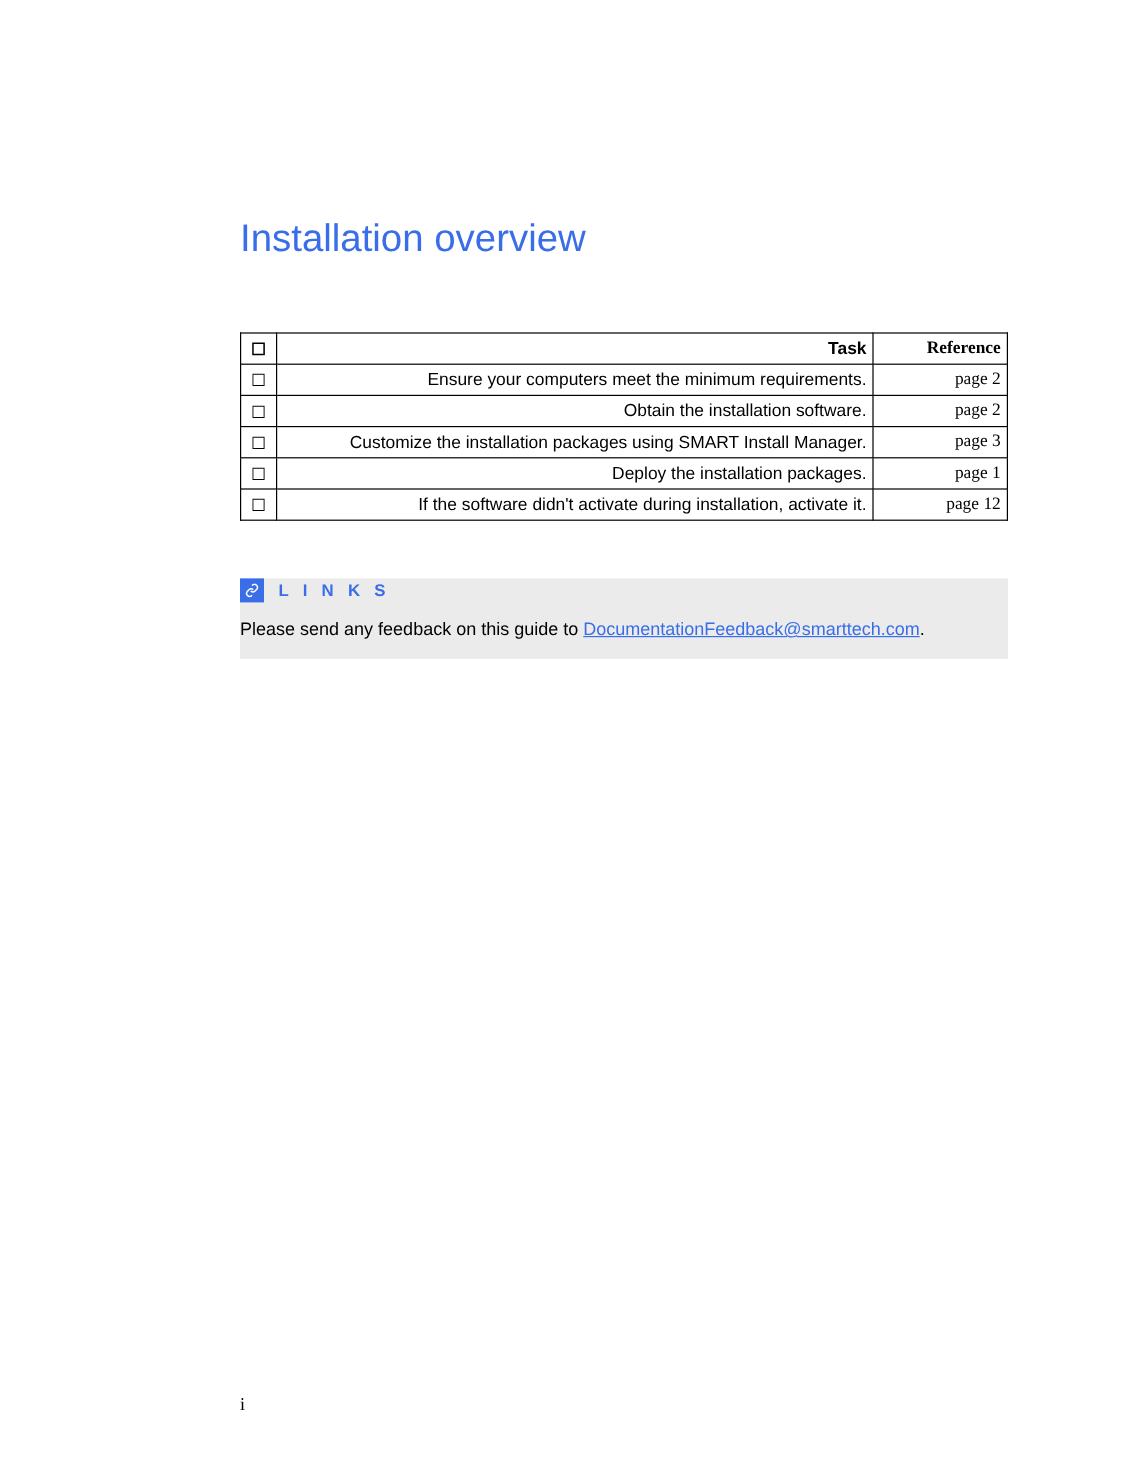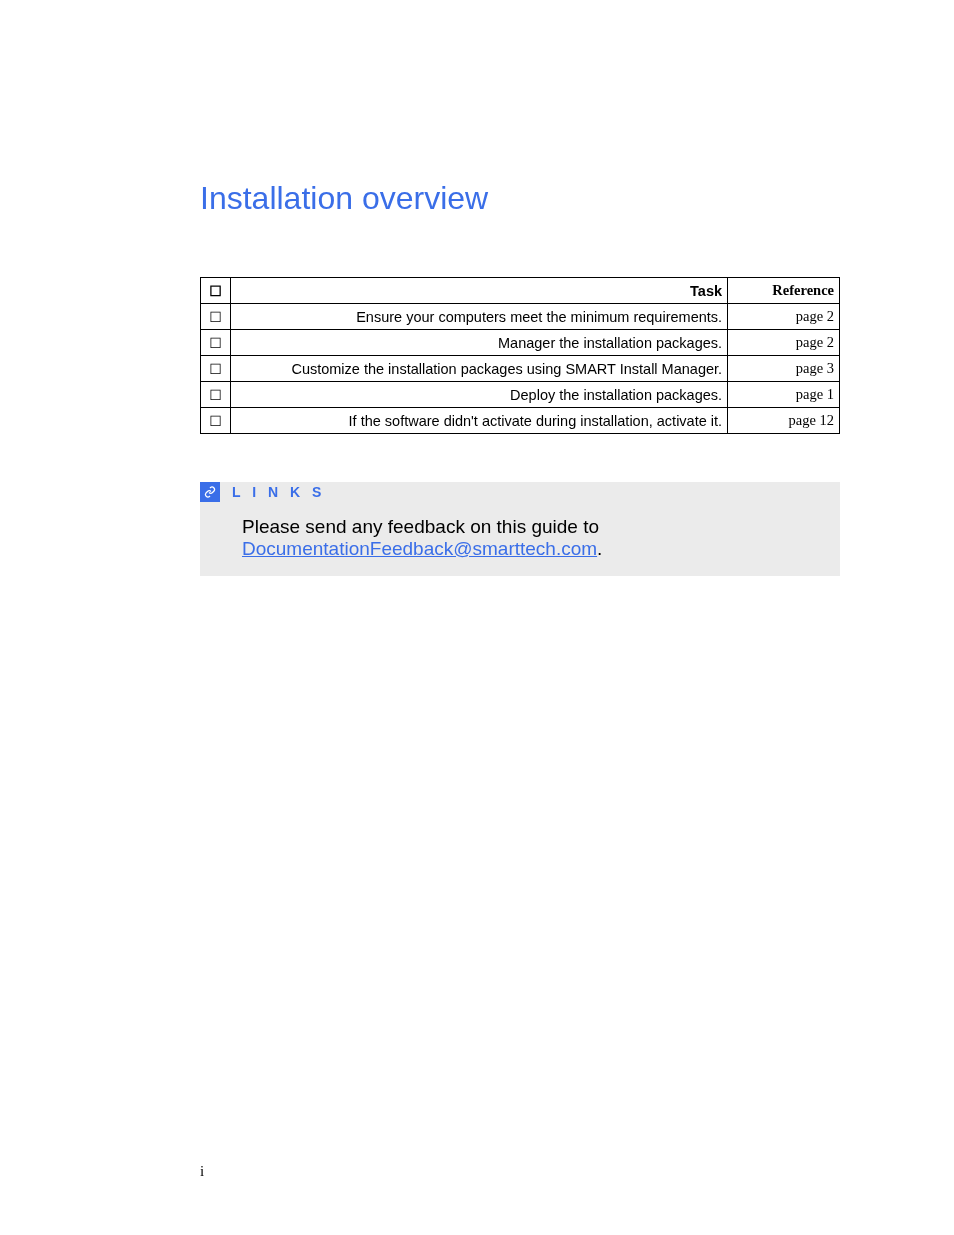--- a/index.html
+++ b/index.html
@@ -71,23 +71,22 @@
       font-size: 12px;
     }
     .links-title {
       font-size: 14px;
       font-weight: bold;
       letter-spacing: 4px;
       color: #3a6ee8;
     }
     .links-body {
       padding: 14px 4px 16px 0;
-      font-size: 19px;
+      font-size: 15px;
       color: #000;
-      margin-left: 42px;
     }
     .feedback-link {
       color: #3a6ee8;
       text-decoration: underline;
     }
     .page-number {
       position: absolute;
       left: 200px;
       bottom: 55px;
       font-family: 'Times New Roman', serif;
@@ -108,21 +107,21 @@
     </tr>
   </thead>
   <tbody>
     <tr>
       <td class="checkbox-cell">☐</td>
       <td class="task-cell">Ensure your computers meet the minimum requirements.</td>
       <td class="ref-cell">page 2</td>
     </tr>
     <tr>
       <td class="checkbox-cell">☐</td>
-      <td class="task-cell">Manager the installation packages.</td>
+      <td class="task-cell">Obtain the installation software.</td>
       <td class="ref-cell">page 2</td>
     </tr>
     <tr>
       <td class="checkbox-cell">☐</td>
       <td class="task-cell">Customize the installation packages using SMART Install Manager.</td>
       <td class="ref-cell">page 3</td>
     </tr>
     <tr>
       <td class="checkbox-cell">☐</td>
       <td class="task-cell">Deploy the installation packages.</td>

